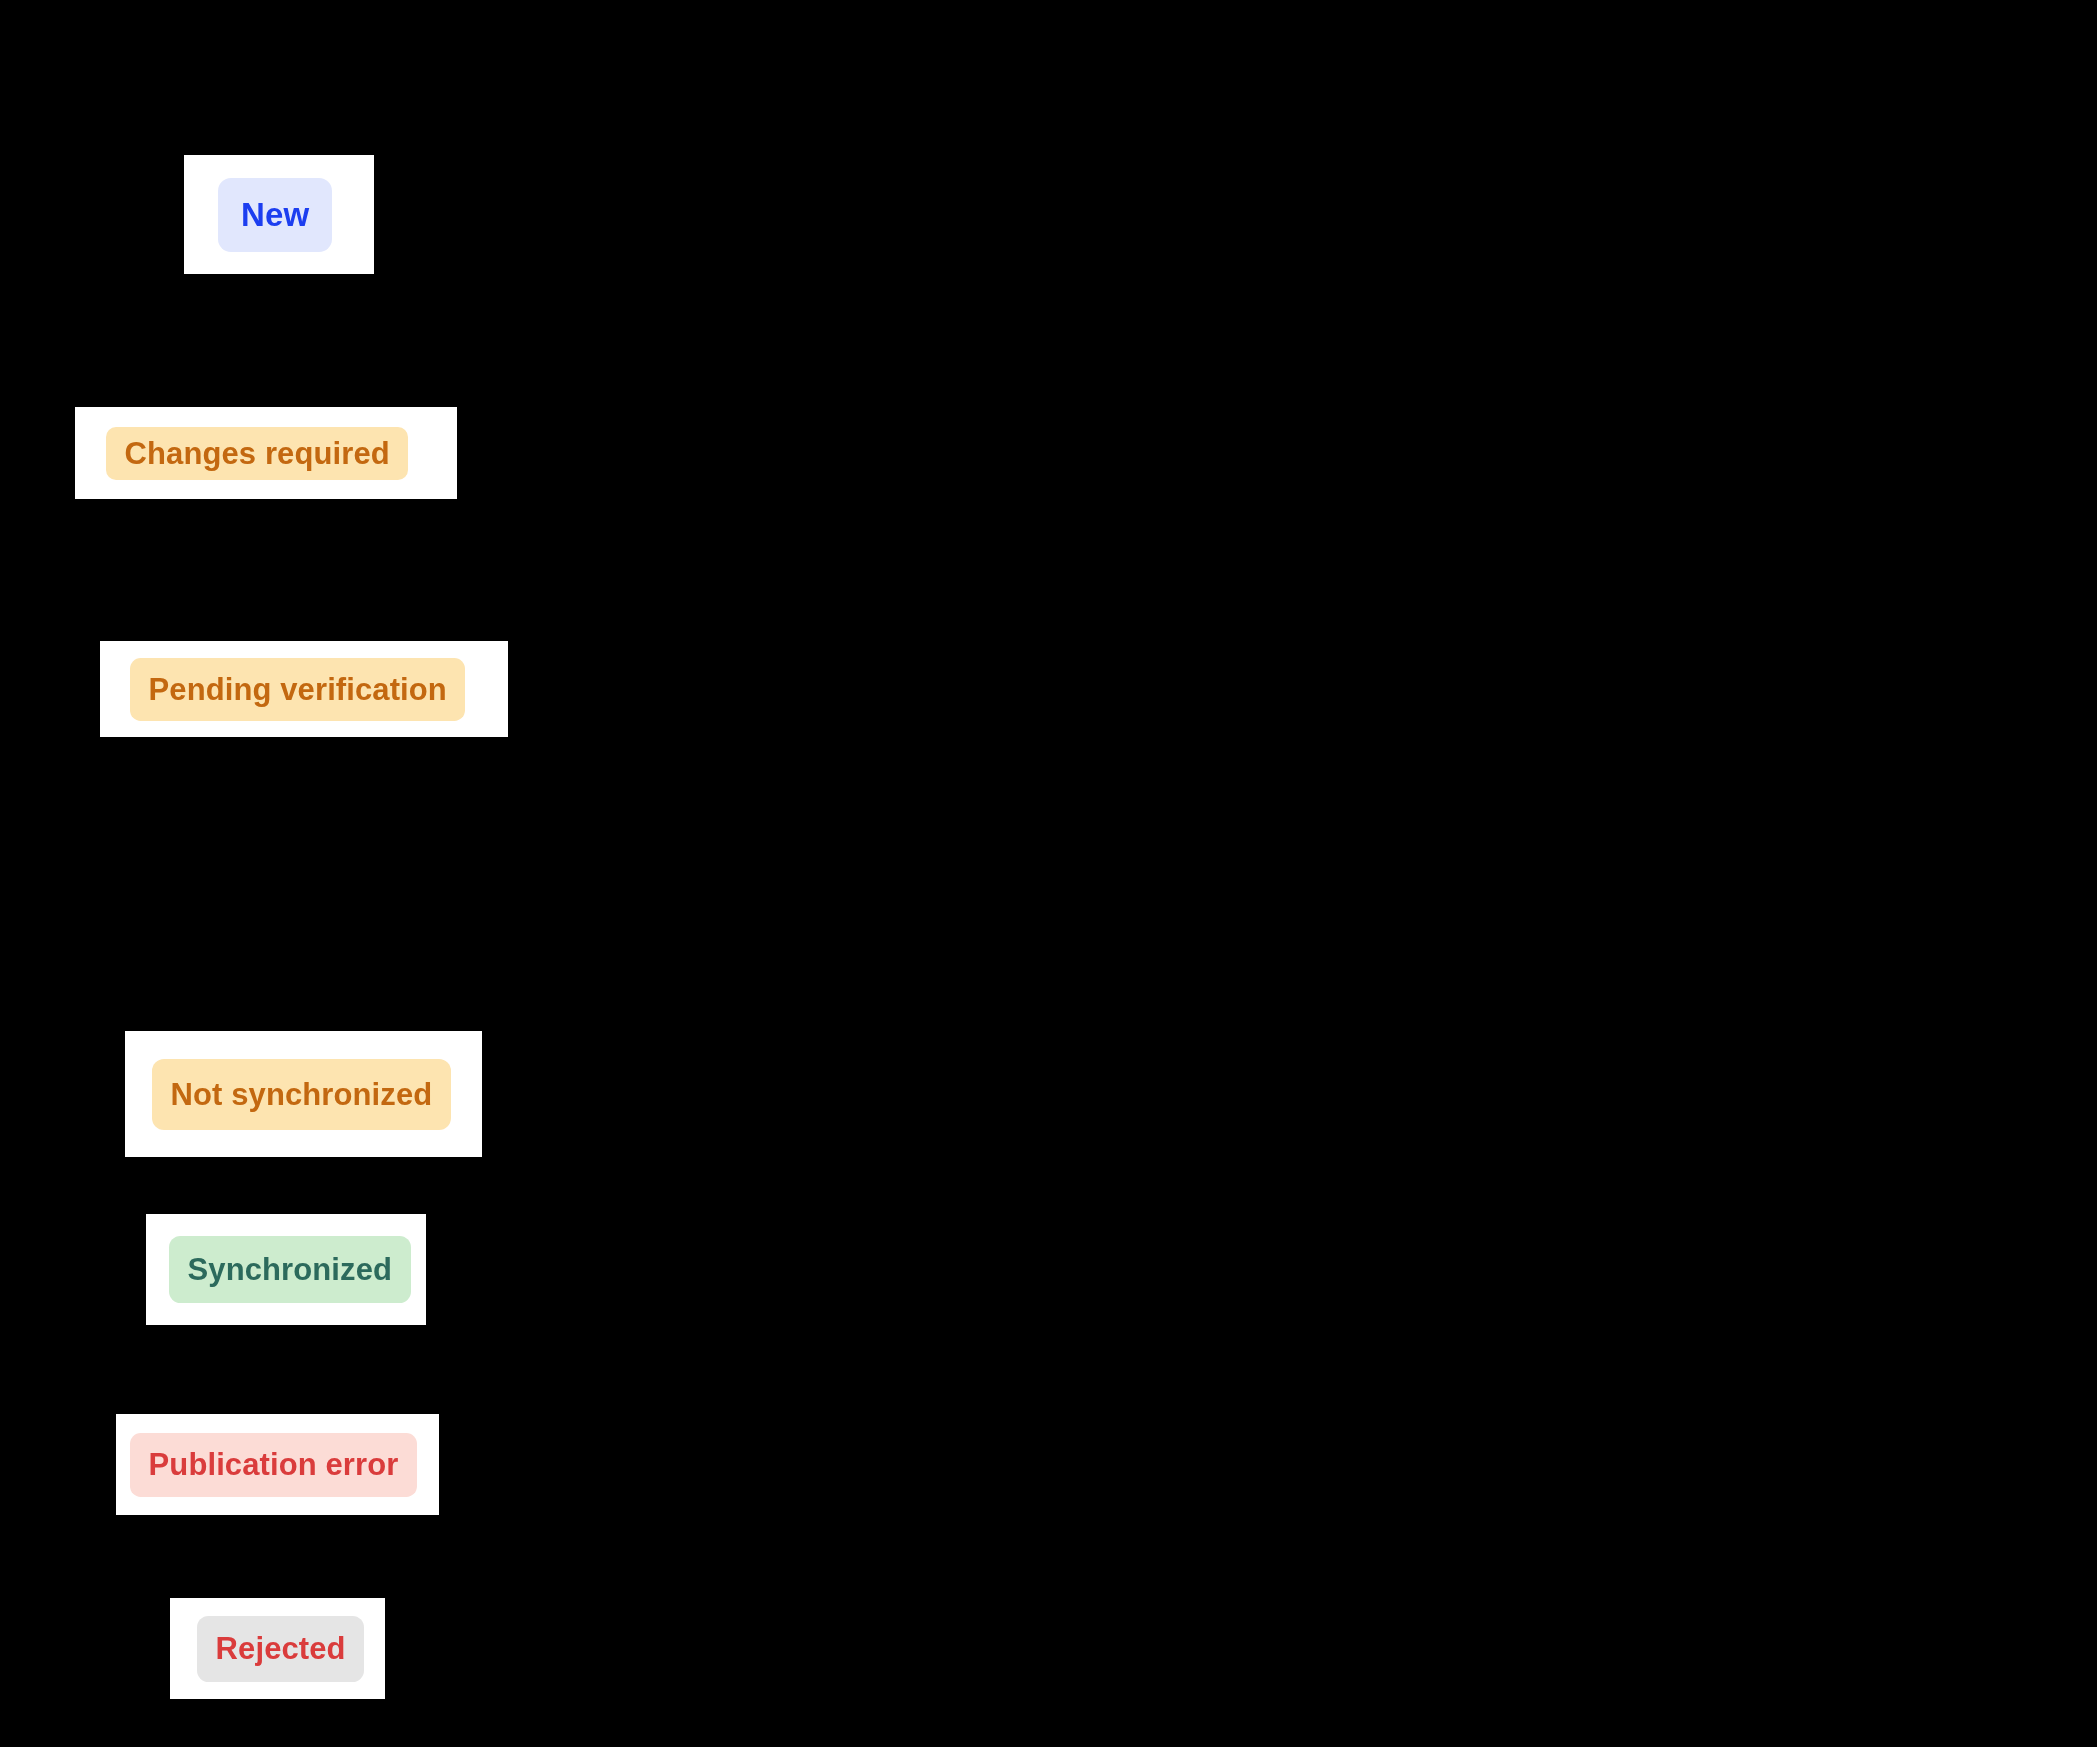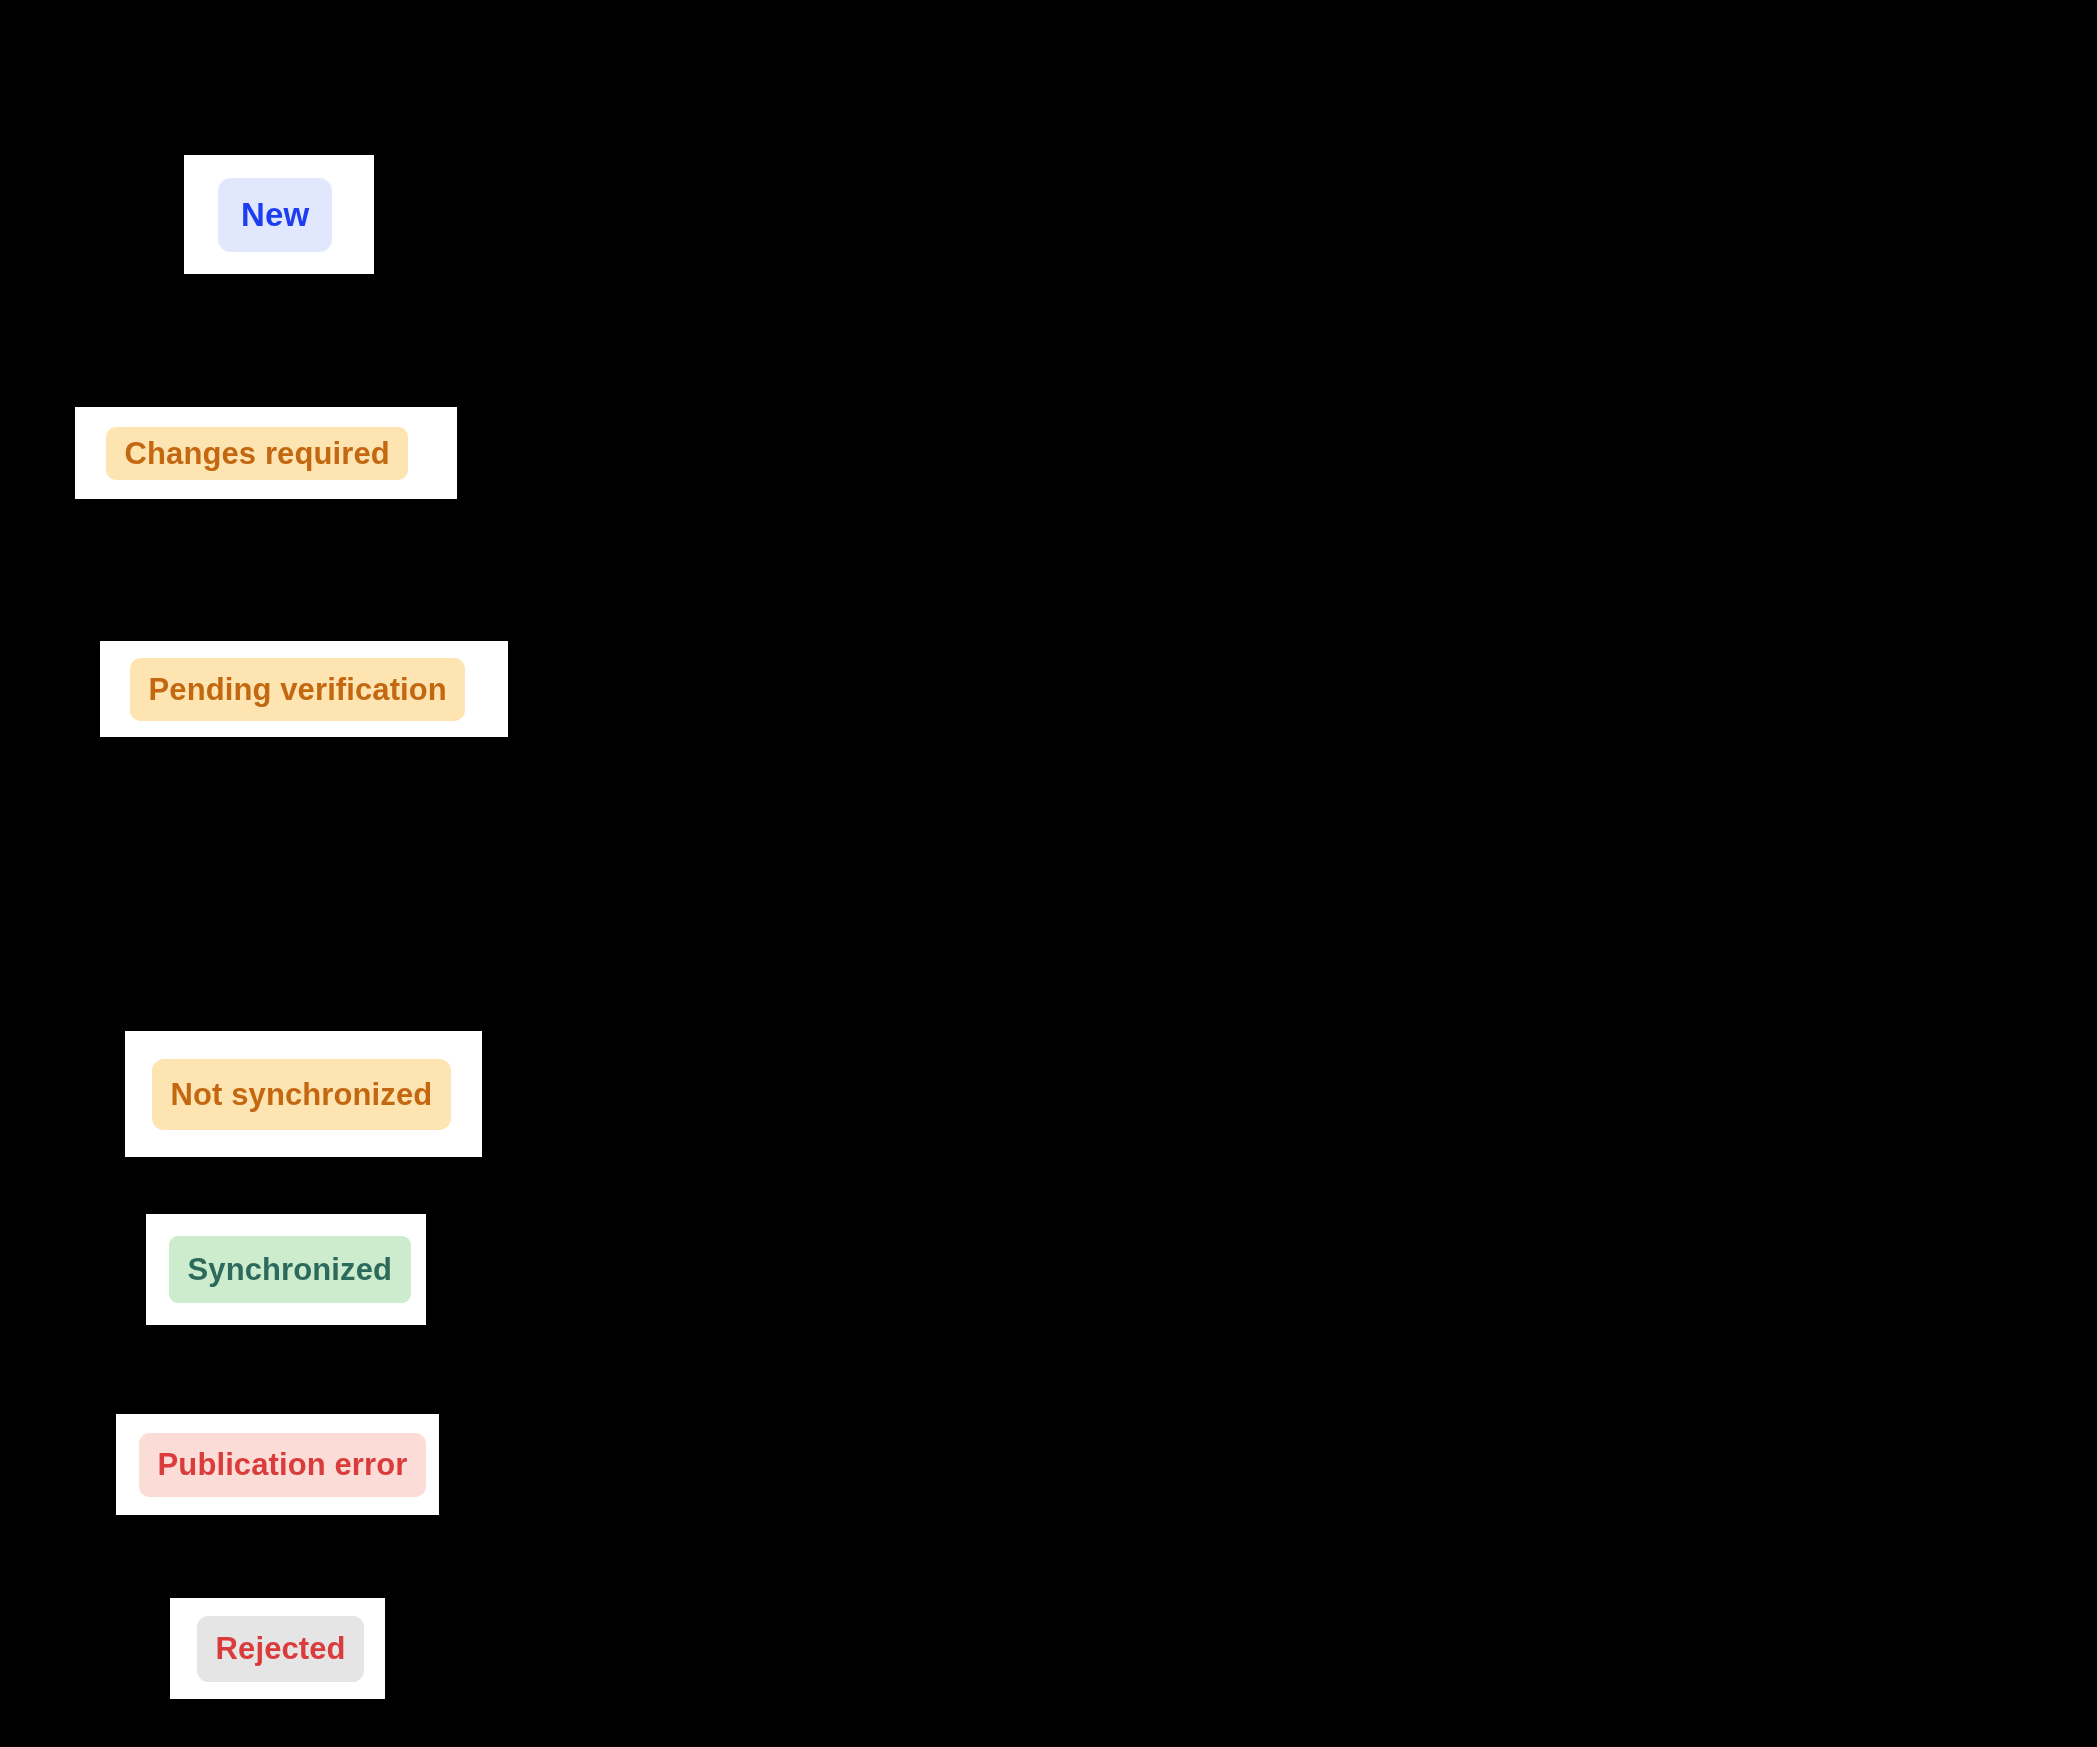--- a/index.html
+++ b/index.html
@@ -63,21 +63,21 @@
 
   #cell-published               { left: 166px; top: 832px; width: 243px; height: 107px; padding-left: 33px; }
   #cell-published .status-badge { height: 67px;  padding: 0 19px; font-size: 31px; border-radius: 11.4px; }
 
   #cell-not-synchronized               { left: 125px; top: 1031px; width: 357px; height: 126px; padding-left: 27px; }
   #cell-not-synchronized .status-badge { height: 71px; padding: 0 18.6px; font-size: 31px; border-radius: 12px; }
 
   #cell-synchronized               { left: 146px; top: 1214px; width: 280px; height: 111px; padding-left: 23px; }
   #cell-synchronized .status-badge { height: 67px;  padding: 0 18.6px; font-size: 31px; border-radius: 11.4px; }
 
-  #cell-publication-error               { left: 116px; top: 1414px; width: 323px; height: 101px; padding-left: 23px; }
+  #cell-publication-error               { left: 116px; top: 1414px; width: 323px; height: 101px; padding-left: 14px; }
   #cell-publication-error .status-badge { height: 64px;  padding: 0 18.6px; font-size: 31px; border-radius: 10.7px; }
 
   #cell-rejected               { left: 170px; top: 1598px; width: 215px; height: 101px; padding-left: 27px; }
   #cell-rejected .status-badge { height: 66px;  padding: 0 18.6px; font-size: 31px; border-radius: 11.4px; }
 </style>
 </head>
 <body>
 
 <div id="status-badge-board" style="background: rgb(0, 0, 0);">
 
@@ -92,21 +92,21 @@
   <div class="badge-cell" id="cell-pending-verification" style="background: rgb(255, 255, 255);">
     <span class="status-badge theme-amber" style="background: rgb(253, 228, 176); color: rgb(195, 104, 16);">Pending verification</span>
   </div>
 
 
   <div class="badge-cell" id="cell-not-synchronized" style="background: rgb(255, 255, 255);">
     <span class="status-badge theme-amber" style="background: rgb(253, 228, 176); color: rgb(195, 104, 16);">Not synchronized</span>
   </div>
 
   <div class="badge-cell" id="cell-synchronized" style="background: rgb(255, 255, 255);">
-    <span class="status-badge theme-green" style="background: rgb(205, 236, 206); color: rgb(44, 106, 92); border-radius: 9px;">Synchronized</span>
+    <span class="status-badge theme-green" style="background: rgb(205, 236, 206); color: rgb(44, 106, 92);">Synchronized</span>
   </div>
 
   <div class="badge-cell" id="cell-publication-error" style="background: rgb(255, 255, 255);">
     <span class="status-badge theme-red" style="background: rgb(252, 220, 214); color: rgb(218, 60, 60);">Publication error</span>
   </div>
 
   <div class="badge-cell" id="cell-rejected" style="background: rgb(255, 255, 255);">
     <span class="status-badge theme-red" style="background: #e5e5e5; color: rgb(218, 60, 60);">Rejected</span>
   </div>
 

